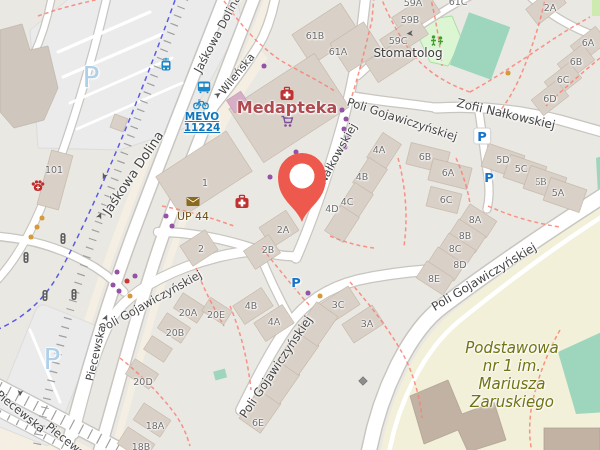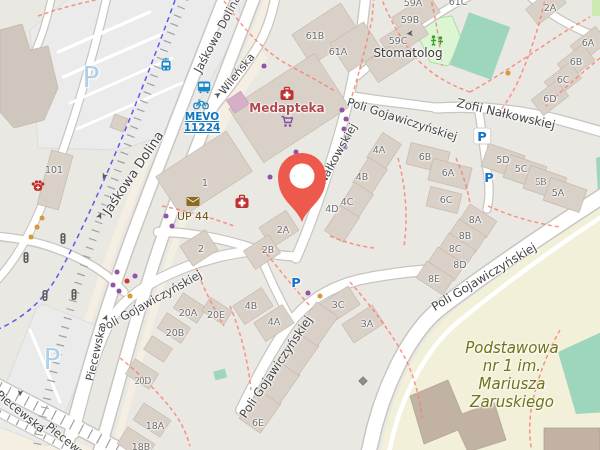--- a/index.html
+++ b/index.html
@@ -21,21 +21,21 @@
   .bldd{fill:var(--building-dark);stroke:#bdb3a8;stroke-width:.7}
   .blds{fill:var(--school-building);stroke:#ab9c8d;stroke-width:.7}
   .pink{fill:#d6aec6;stroke:#c39ab4;stroke-width:.7}
   .fp{fill:none;stroke:var(--footpath-red);stroke-width:1.5;stroke-dasharray:4 3;opacity:.85}
   .cyc{fill:none;stroke:var(--cycleway-blue);stroke-width:1.5;stroke-dasharray:5 4;opacity:.75}
   .hatch{fill:none;stroke:var(--tram-grey)}
   .aisle{stroke:#fff;stroke-width:3;fill:none;stroke-linecap:round}
   .lbl{position:absolute;white-space:nowrap;color:var(--street-text);
        text-shadow:0 0 2px #fff,0 0 2px #fff,0 0 3px #fff,1px 1px 2px #fff;line-height:1;}
   .hn{color:var(--housenumber-text);font-size:9.5px;}
-  .place-medapteka{color:var(--medapteka-text);font-size:12px;font-weight:bold;}
+  .place-medapteka{color:var(--medapteka-text);font-size:16px;font-weight:bold;}
   .place-stomatolog{color:var(--stomatolog-text);font-size:12px;}
   .place-up44{color:var(--post-text);font-size:11px;font-weight:normal;}
   .mevo-line{color:var(--mevo-text);font-size:10.5px;font-weight:bold;text-align:center;line-height:11px;text-decoration:underline;}
   .school-line{color:var(--school-text);font-size:15px;font-style:italic;text-align:center;line-height:18px;}
   .parea{color:var(--parking-pale);font-size:28px;}
   .psign{color:var(--parking-blue);font-size:13px;font-weight:bold;}
   .psign.pill{background:#fff;border:1px solid #cfcfcf;border-radius:3px;padding:1px 3px;}
   .dot{position:absolute;width:5px;height:5px;border-radius:50%;}
   .poi{position:absolute;}
   .ow{position:absolute;color:var(--arrow-grey);font-size:9px;line-height:1;}
@@ -379,21 +379,21 @@
       <div class="lbl hn" style="position: absolute; left: 347px; top: 202px; transform: translate(-50%, -50%);">4C</div>
       <div class="lbl hn" style="position: absolute; left: 332px; top: 209px; transform: translate(-50%, -50%);">4D</div>
       <div class="lbl hn" style="position: absolute; left: 283px; top: 230px; transform: translate(-50%, -50%);">2A</div>
       <div class="lbl hn" style="position: absolute; left: 268px; top: 250px; transform: translate(-50%, -50%);">2B</div>
       <div class="lbl hn" style="position: absolute; left: 201px; top: 249px; transform: translate(-50%, -50%);">2</div>
       <div class="lbl hn" style="position: absolute; left: 205px; top: 183px; transform: translate(-50%, -50%);">1</div>
       <div class="lbl hn" style="position: absolute; left: 54px; top: 170px; transform: translate(-50%, -50%);">101</div>
       <div class="lbl hn" style="position: absolute; left: 188px; top: 313px; transform: translate(-50%, -50%);">20A</div>
       <div class="lbl hn" style="position: absolute; left: 216px; top: 315px; transform: translate(-50%, -50%);">20E</div>
       <div class="lbl hn" style="position: absolute; left: 175px; top: 333px; transform: translate(-50%, -50%);">20B</div>
-      <div class="lbl hn" style="position: absolute; left: 143px; top: 382px; transform: translate(-50%, -50%); font-family: Liberation Serif, serif;">20D</div>
+      <div class="lbl hn" style="position: absolute; left: 143px; top: 382px; transform: translate(-50%, -50%);">20D</div>
       <div class="lbl hn" style="position: absolute; left: 155px; top: 426px; transform: translate(-50%, -50%);">18A</div>
       <div class="lbl hn" style="position: absolute; left: 141px; top: 447px; transform: translate(-50%, -50%);">18B</div>
       <div class="lbl hn" style="position: absolute; left: 251px; top: 306px; transform: translate(-50%, -50%);">4B</div>
       <div class="lbl hn" style="position: absolute; left: 274px; top: 322px; transform: translate(-50%, -50%);">4A</div>
       <div class="lbl hn" style="position: absolute; left: 338px; top: 305px; transform: translate(-50%, -50%);">3C</div>
       <div class="lbl hn" style="position: absolute; left: 367px; top: 324px; transform: translate(-50%, -50%);">3A</div>
       <div class="lbl hn" style="position: absolute; left: 258px; top: 423px; transform: translate(-50%, -50%);">6E</div>
       <div class="lbl place-medapteka" style="position: absolute; left: 287px; top: 108px; transform: translate(-50%, -50%);">Medapteka</div>
       <div class="lbl place-stomatolog" style="position: absolute; left: 408px; top: 53px; transform: translate(-50%, -50%);">Stomatolog</div>
       <div class="lbl place-up44" style="position: absolute; left: 193px; top: 216px; transform: translate(-50%, -50%);">UP 44</div>

